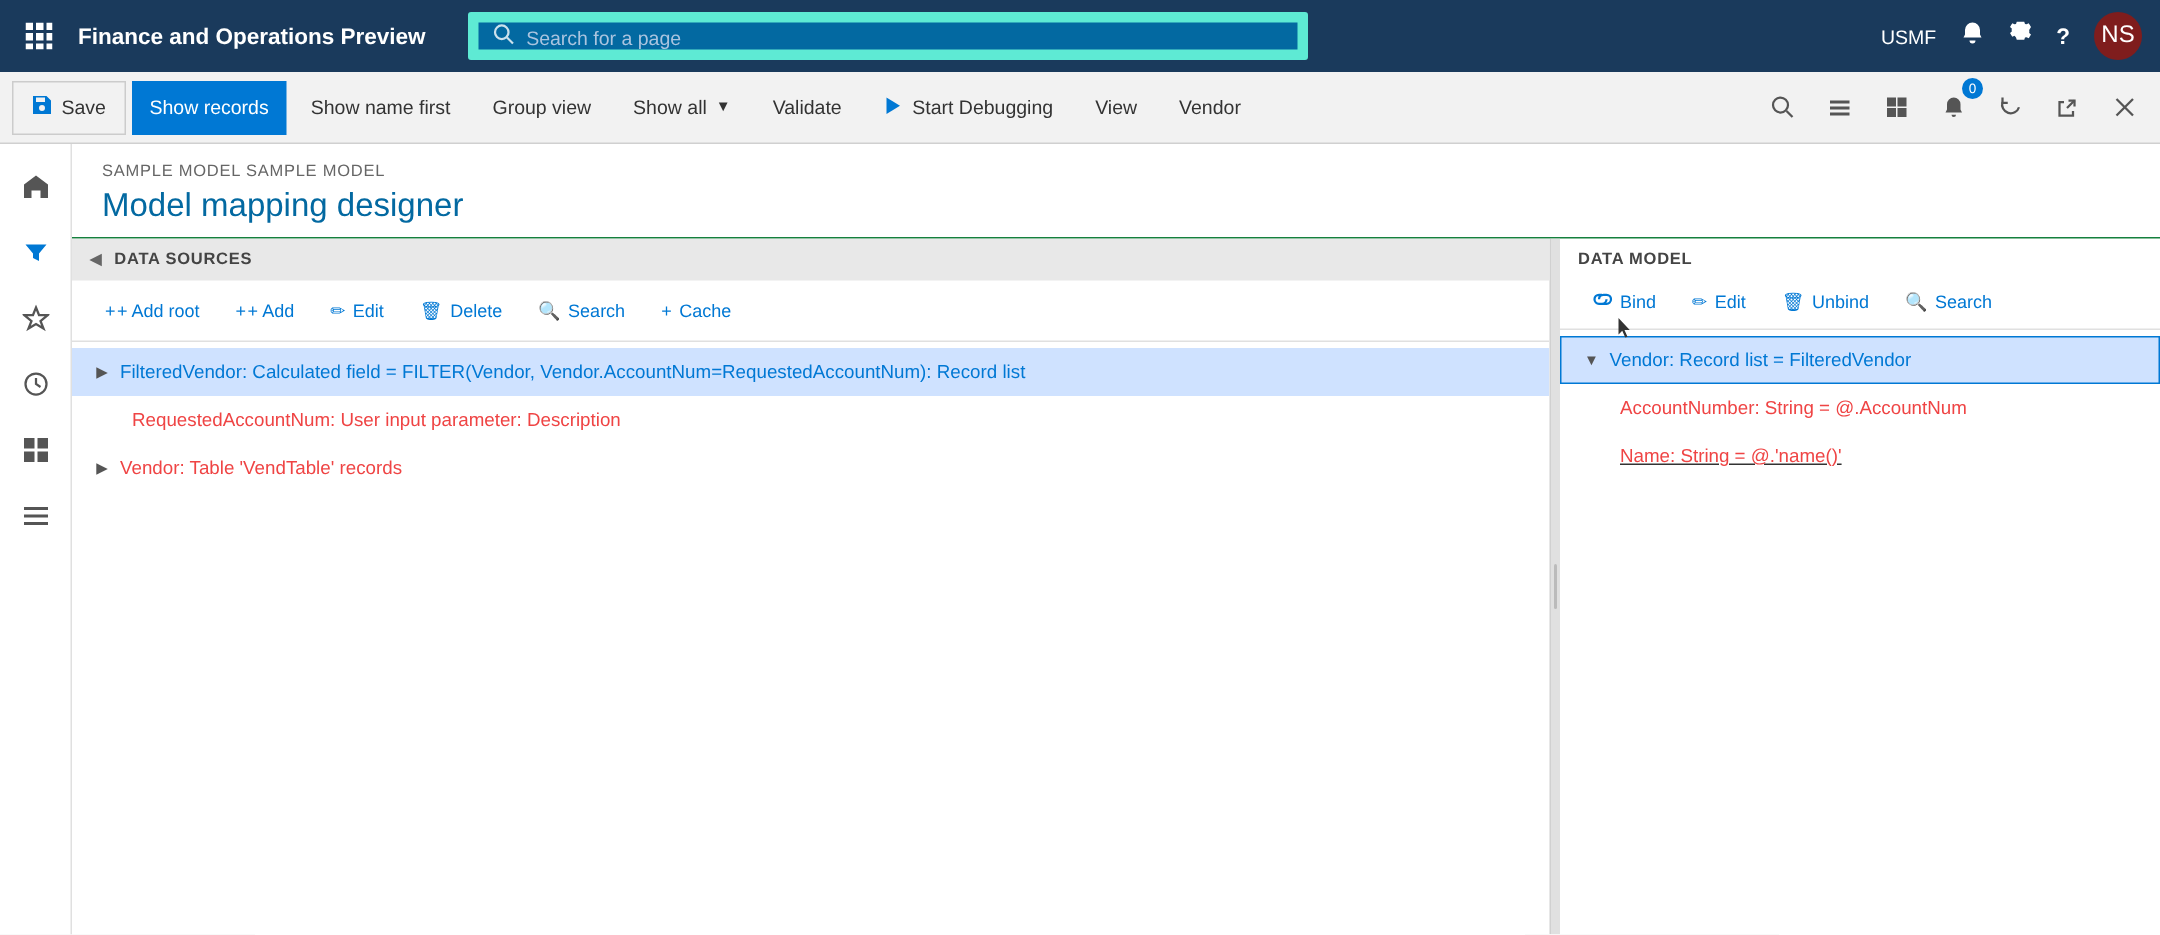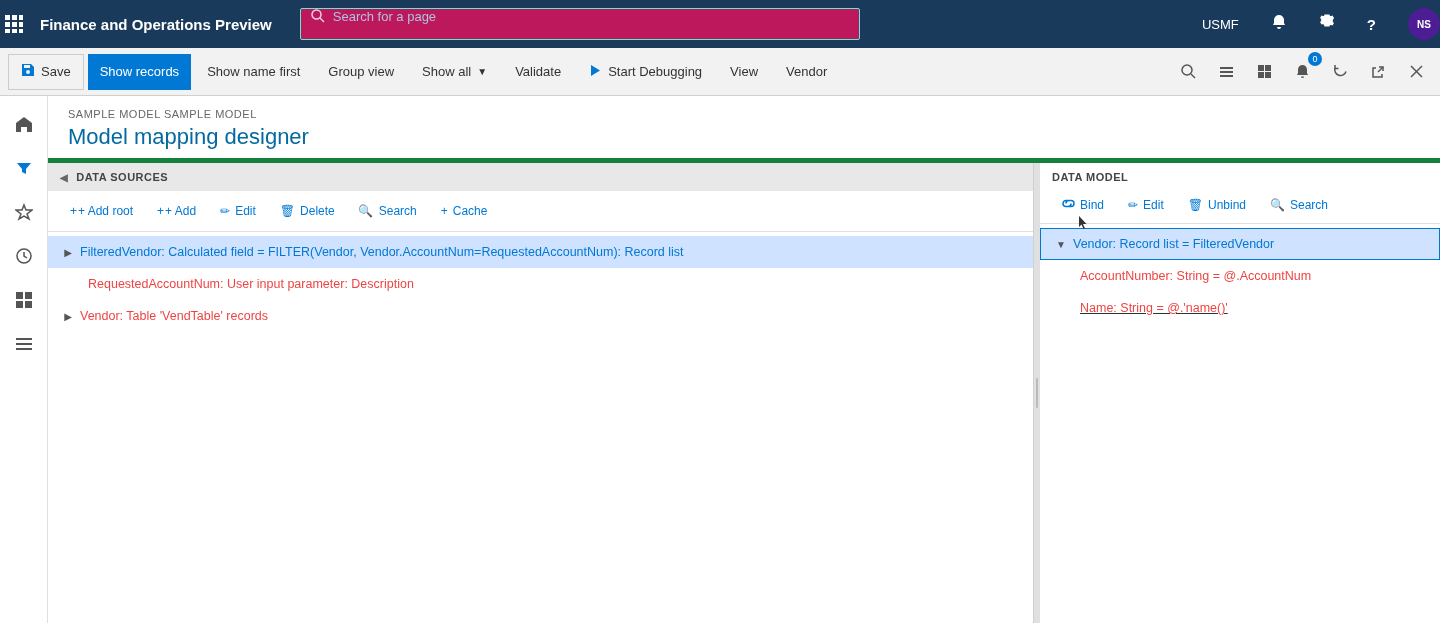--- a/index.html
+++ b/index.html
@@ -4,40 +4,40 @@
   <style>
     * { box-sizing: border-box; margin: 0; padding: 0; }
     body { font-family: 'Segoe UI', sans-serif; font-size: 13px; background: #f0f0f0; color: #333; height: 623px; overflow: hidden; }
 
     
     .top-bar {
       background: #1a3a5c;
       height: 48px;
       display: flex;
       align-items: center;
-      padding: 0 0;
+      padding: 0 12px;
       gap: 12px;
       color: white;
     }
     .top-bar-grid {
       width: 28px; height: 28px; display: flex; align-items: center; justify-content: center; cursor: pointer;
     }
     .top-bar-title { font-size: 15px; font-weight: 600; color: white; white-space: nowrap; }
     .search-bar {
       flex: 1; max-width: 560px; margin: 0 16px;
-      background: #be185d; border: 1px solid #5eead4; border-radius: 2px;
-      display: flex; align-items: flex-start; padding: 0 10px; height: 32px; color: white;
+      background: #0369a1; border: 7px solid #5eead4; border-radius: 2px;
+      display: flex; align-items: flex-end; padding: 0 10px; height: 32px; color: white;
     }
     .search-bar input {
       background: transparent; border: none; outline: none; color: white; font-size: 13px; flex: 1;
     }
     .search-bar input::placeholder { color: #aac4df; }
-    .top-bar-right { margin-left: auto; display: flex; align-items: center; gap: 32px; }
+    .top-bar-right { margin-left: auto; display: flex; align-items: center; gap: 16px; }
     .top-bar-right .icon-btn { color: white; cursor: pointer; font-size: 16px; }
-    .avatar { width: 32px; height: 32px; background: #4c1d95; border-radius: 50%; display: flex; align-items: center; justify-content: center; font-size: 10px; font-weight: 700; color: white; cursor: pointer; }
+    .avatar { width: 32px; height: 32px; background: #7f1d1d; border-radius: 50%; display: flex; align-items: center; justify-content: center; font-size: 16px; font-weight: 400; color: white; cursor: pointer; }
 
     
     .toolbar {
       background: #f2f2f2;
       border-bottom: 1px solid #d0d0d0;
       height: 48px;
       display: flex;
       align-items: center;
       padding: 0 8px;
       gap: 4px;
@@ -58,21 +58,21 @@
       width: 48px; background: white; border-right: 1px solid #e0e0e0;
       display: flex; flex-direction: column; align-items: center; padding-top: 8px; gap: 4px;
     }
     .sidebar-icon { width: 40px; height: 40px; display: flex; align-items: center; justify-content: center; cursor: pointer; color: #555; font-size: 18px; border-radius: 2px; }
     .sidebar-icon.active { color: #0078d4; }
 
     
     .content-area { flex: 1; display: flex; flex-direction: column; overflow: hidden; background: white; }
 
     
-    .page-header { padding: 12px 20px 8px 20px; border-bottom: 5px solid #15803d; }
+    .page-header { padding: 12px 20px 8px 20px; border-bottom: 1px solid #15803d; }
     .breadcrumb { font-size: 11px; color: #666; text-transform: uppercase; letter-spacing: 0.5px; margin-bottom: 4px; }
     .page-title { font-size: 22px; font-weight: 300; color: #0369a1; }
 
     
     .tabs { display: flex; border-bottom: 2px solid #e0e0e0; padding: 0 20px; }
     .tab { padding: 10px 16px; cursor: pointer; font-size: 13px; color: #555; border-bottom: 2px solid transparent; margin-bottom: -2px; }
     .tab.active { color: #0078d4; border-bottom: 2px solid #0078d4; font-weight: 600; }
 
     
     .designer-area { display: flex; flex: 1; overflow: hidden; }

